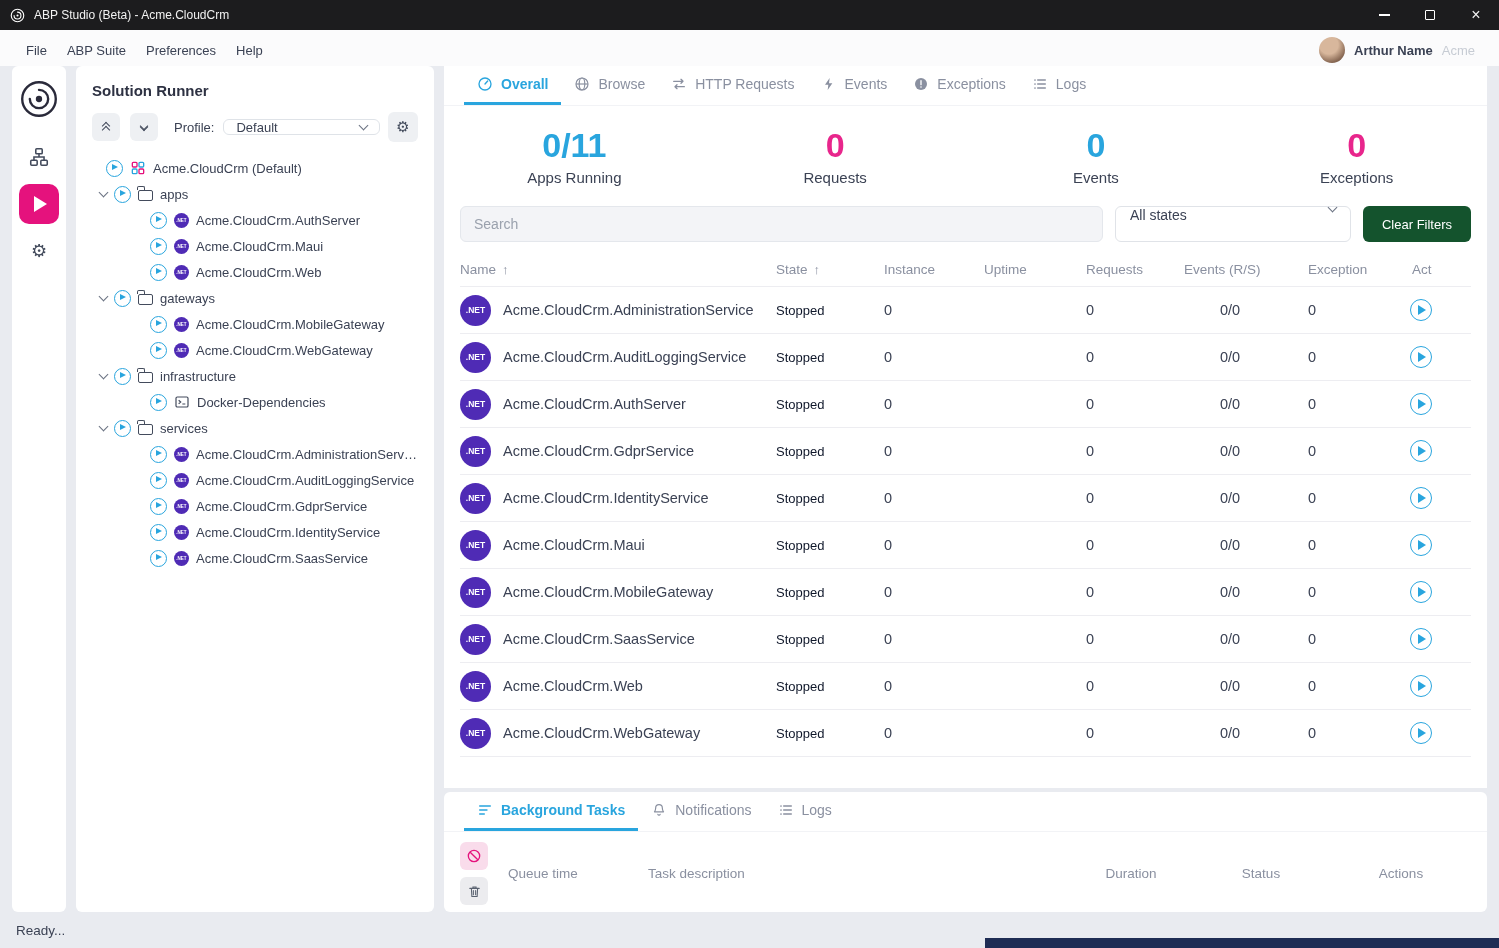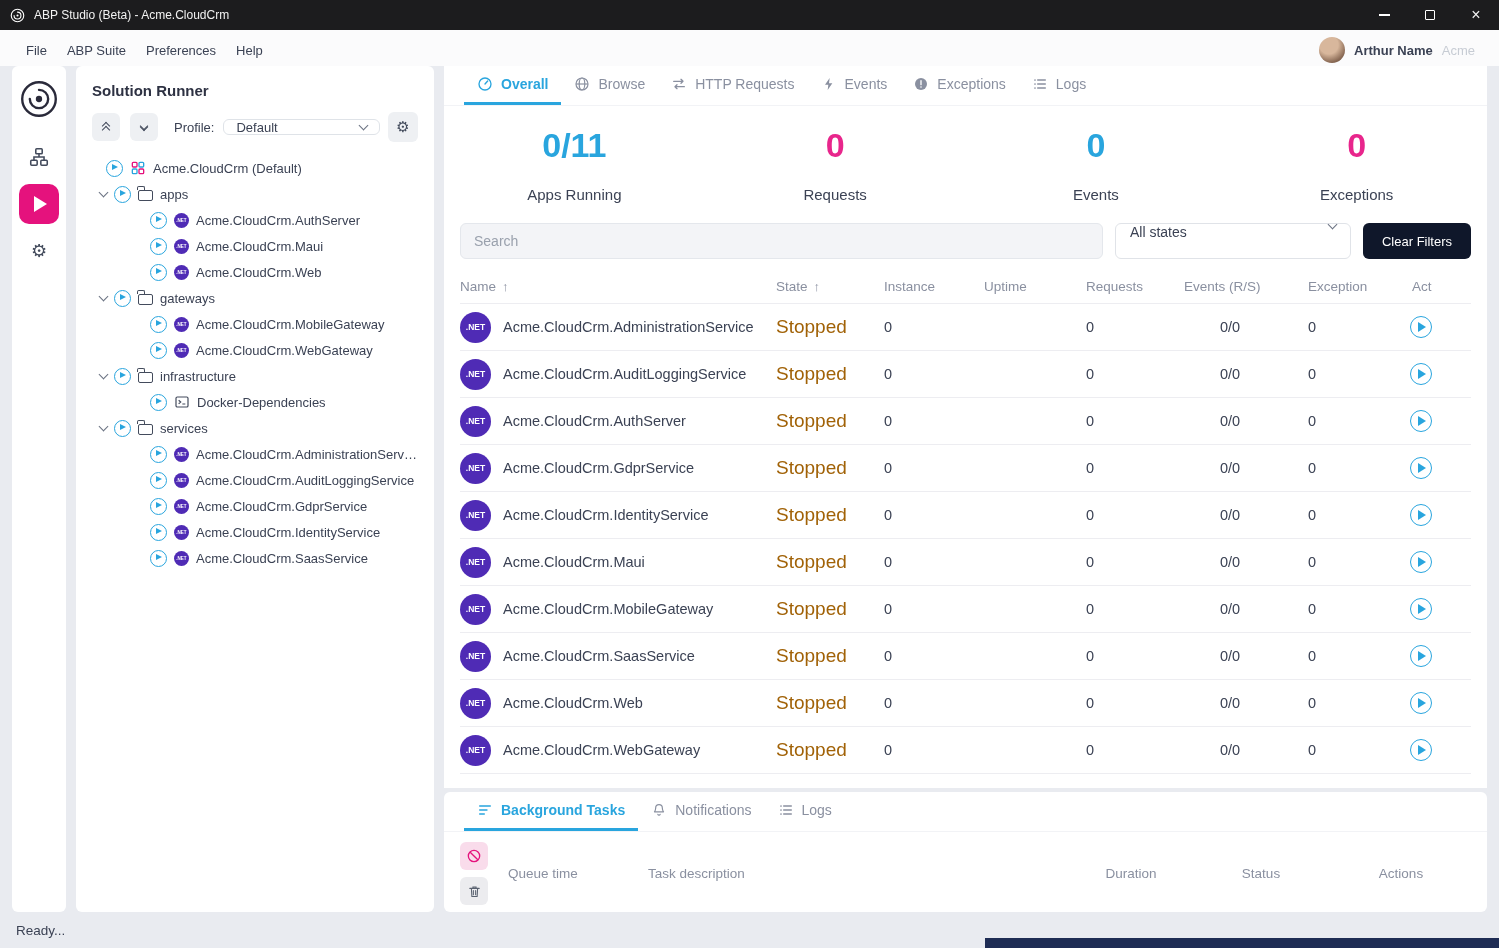--- a/index.html
+++ b/index.html
@@ -67,37 +67,37 @@
   .main{position:absolute;left:444px;top:66px;width:1043px;height:722px;background:#fff;border-radius:0;overflow:hidden}
   .tabs{height:40px;display:flex;padding:0 20px;border-bottom:1px solid #f2f3f6}
   .tab{display:flex;align-items:center;gap:8px;padding:0 13px;font-size:14px;color:#8a90a0;border-bottom:3px solid transparent;cursor:pointer}
   .tab.active{color:#29a5de;border-bottom-color:#29a5de;font-weight:700}
   .tico{width:16px;height:16px;flex:0 0 auto}
   .stats{display:flex;padding-top:20px}
   .stat{flex:1;text-align:center}
   .stat-value{font-size:34px;font-weight:700}
   .stat-value.blue{color:#29a5de}
   .stat-value.pink{color:#e8268c}
-  .stat-label{font-size:15px;margin-top:21px;color:#3b4254}
+  .stat-label{font-size:15px;margin-top:4px;color:#3b4254}
   .filters{display:flex;gap:12px;margin:20px 16px 0}
   .search{flex:1;height:36px;background:#f3f4f7;border:1px solid #e4e7ec;border-radius:6px;display:flex;align-items:center;padding:0 13px}
   .search input{border:none;background:transparent;outline:none;font-size:14px;width:100%;font-family:inherit;color:#3b4254}
   .search input::placeholder{color:#9aa1ad}
   .stateselect{width:236px;height:36px;border:1px solid #e0e3e8;border-radius:6px;background:#fff;display:flex;align-items:flex-start;justify-content:space-between;padding:0 14px;font-size:14px;cursor:pointer}
-  .clearbtn{width:108px;height:36px;border:none;border-radius:6px;background:#0f172a;color:#fff;font-size:13px;font-family:inherit;cursor:default}
+  .clearbtn{width:108px;height:36px;border:none;border-radius:6px;background:#14532d;color:#fff;font-size:13px;font-family:inherit;cursor:default}
   .table{margin:10px 16px 0}
   .grid{display:grid;grid-template-columns:316px 98px 100px 102px 98px 124px 98px 1fr;align-items:center}
   .thead{border-bottom:1px solid #ededf1}
   .th{font-size:13.5px;color:#8a90a0;height:34px;display:flex;align-items:center;gap:6px;cursor:pointer}
   .pad{padding-left:10px}
   .sort{color:#8a90a0;font-size:13px}
   .trow{height:47px;border-bottom:1px solid #ededf1}
   .cell{font-size:14.5px;color:#3b4254;display:flex;align-items:center;overflow:hidden}
   .cell.namec{gap:12px}
-  .cell.state{color:#a16207;font-size:19px}
+  .cell.state{color:#0f172a;font-size:13px}
   .cell.ev{padding-left:46px}
   .cell.act{padding-left:14px}
 
   
   .bottom{position:absolute;left:444px;top:792px;width:1043px;height:120px;background:#fff;border-radius:6px;overflow:hidden}
   .bt-body{display:flex;align-items:center;padding:10px 16px 0}
   .bt-left{display:flex;flex-direction:column;gap:7px}
   .sq{width:28px;height:28px;border-radius:6px;border:none;display:flex;align-items:center;justify-content:center;cursor:pointer}
   .sq.pinkish{background:#f9dceb;color:#e5127d}
   .sq.grayish{background:#ececef;color:#5a6270}

